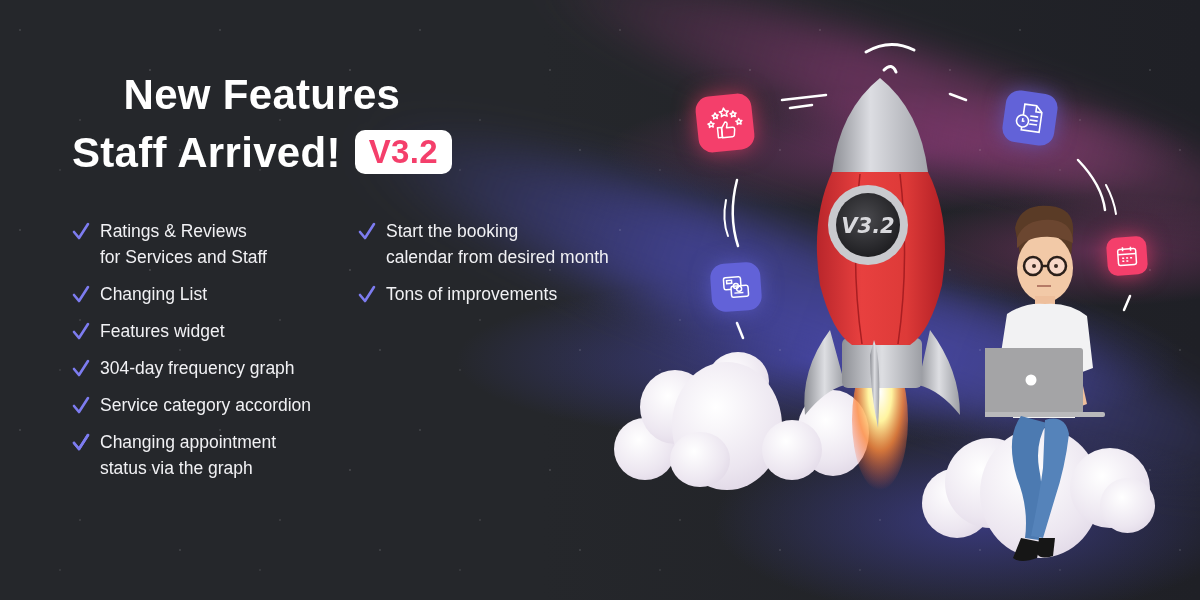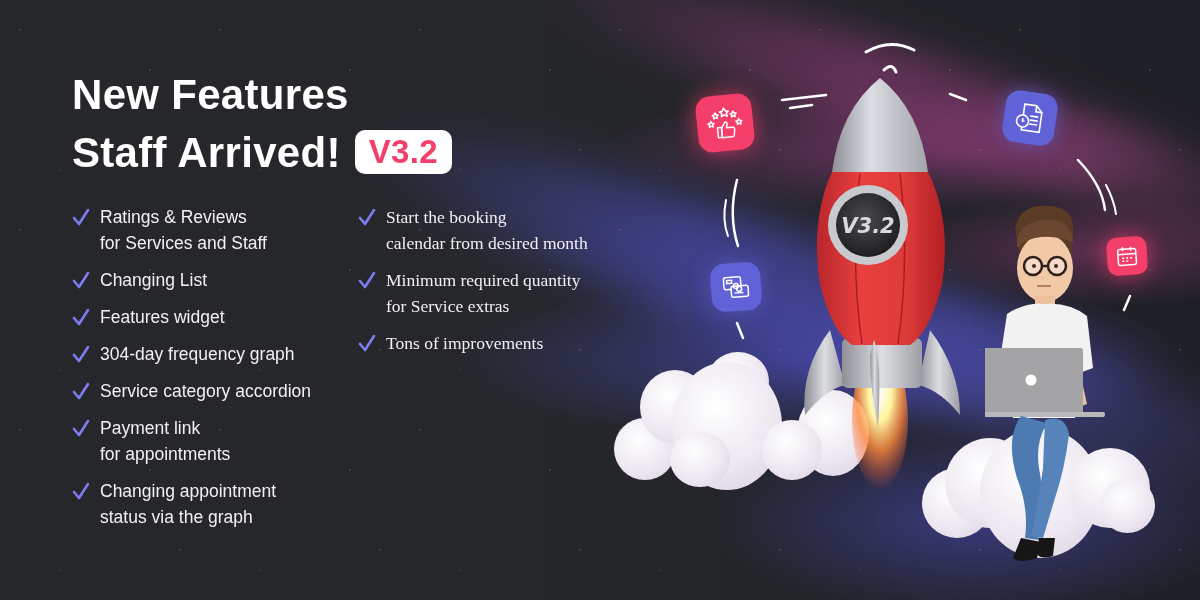--- a/index.html
+++ b/index.html
@@ -37,31 +37,31 @@
       radial-gradient(1px 1px at 150px 70px, rgba(255,255,255,.4), transparent),
       radial-gradient(1px 1px at 60px 170px, rgba(255,255,255,.25), transparent),
       radial-gradient(1px 1px at 180px 150px, rgba(255,255,255,.35), transparent);
     background-size:200px 200px;
   }
 
   .title {
     position:absolute; left:72px; top:66px;
     font-size:42px; font-weight:700; line-height:58px; letter-spacing:0.3px;
   }
-  .title-line { display:block; white-space:nowrap; }
+  .title-line { display:block; white-space:nowrap;text-align:center; }
   .version-badge {
     display:inline-block; background:#fff; color:#f43f6b;
     font-size:33px; font-weight:700; line-height:44px;
     padding:0 14px; border-radius:10px; margin-left:14px;
     vertical-align:4px;
   }
 
-  .features { position:absolute; top:204px; list-style:none; }
+  .features { position:absolute; top:218px; list-style:none; }
   .features.col1 { left:72px; }
-  .features.col2 { left:358px;font-family:Liberation Serif, serif; }
+  .features.col2 { left:358px; }
   .feature {
     position:relative; padding-left:28px;
     font-size:17.5px; line-height:26px; color:#f1f1f4;
     margin-bottom:11px;
   }
   .col1 .feature:nth-child(2), .col1 .feature:nth-child(3), .col1 .feature:nth-child(4), .col1 .feature:nth-child(5) { margin-bottom:11px; }
   .check {
     position:absolute; left:0; top:2px; width:18px; height:22px;
   }
   .feature-text { display:block; white-space:pre-line; }
@@ -121,46 +121,37 @@
   <li class="feature">
     <svg class="check" viewBox="0 0 18 22">
         <path d="M2 12 L7 18 L16 4" fill="none" stroke="#7d7cf0" stroke-width="2.6" stroke-linecap="round" stroke-linejoin="round"></path>
       </svg>
     <span class="feature-text">Service category accordion</span>
   </li>
   <li class="feature">
     <svg class="check" viewBox="0 0 18 22">
         <path d="M2 12 L7 18 L16 4" fill="none" stroke="#7d7cf0" stroke-width="2.6" stroke-linecap="round" stroke-linejoin="round"></path>
       </svg>
-    <span class="feature-text">Payment link
-for appointments</span>
   </li>
   <li class="feature">
     <svg class="check" viewBox="0 0 18 22">
         <path d="M2 12 L7 18 L16 4" fill="none" stroke="#7d7cf0" stroke-width="2.6" stroke-linecap="round" stroke-linejoin="round"></path>
       </svg>
     <span class="feature-text">Changing appointment
 status via the graph</span>
   </li>
 </ul>
 
 <ul class="features col2">
   <li class="feature">
     <svg class="check" viewBox="0 0 18 22">
         <path d="M2 12 L7 18 L16 4" fill="none" stroke="#7d7cf0" stroke-width="2.6" stroke-linecap="round" stroke-linejoin="round"></path>
       </svg>
     <span class="feature-text">Start the booking
 calendar from desired month</span>
-  </li>
-  <li class="feature">
-    <svg class="check" viewBox="0 0 18 22">
-        <path d="M2 12 L7 18 L16 4" fill="none" stroke="#7d7cf0" stroke-width="2.6" stroke-linecap="round" stroke-linejoin="round"></path>
-      </svg>
-    <span class="feature-text">Minimum required quantity
-for Service extras</span>
   </li>
   <li class="feature">
     <svg class="check" viewBox="0 0 18 22">
         <path d="M2 12 L7 18 L16 4" fill="none" stroke="#7d7cf0" stroke-width="2.6" stroke-linecap="round" stroke-linejoin="round"></path>
       </svg>
     <span class="feature-text">Tons of improvements</span>
   </li>
 </ul>
 
 <div>

